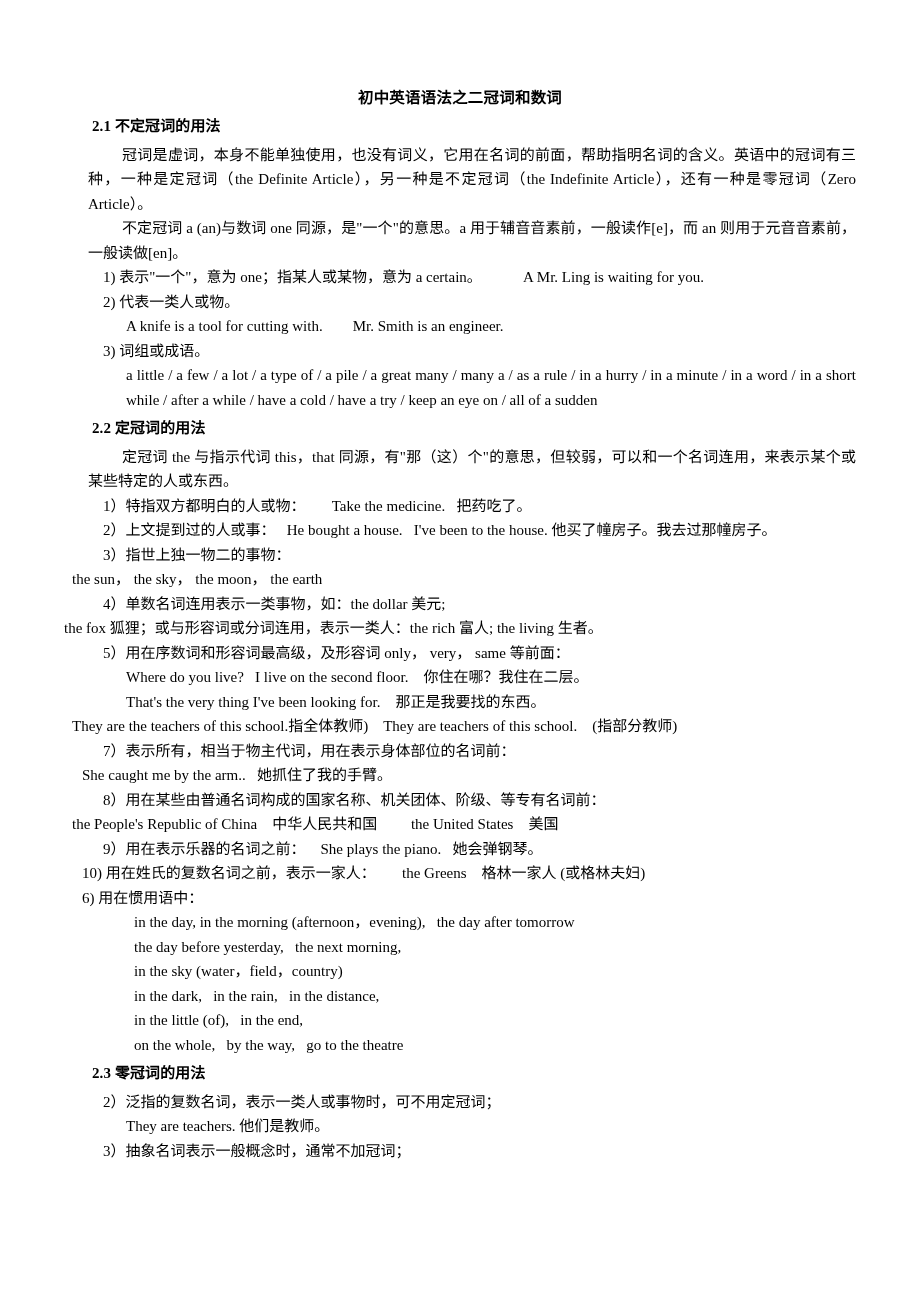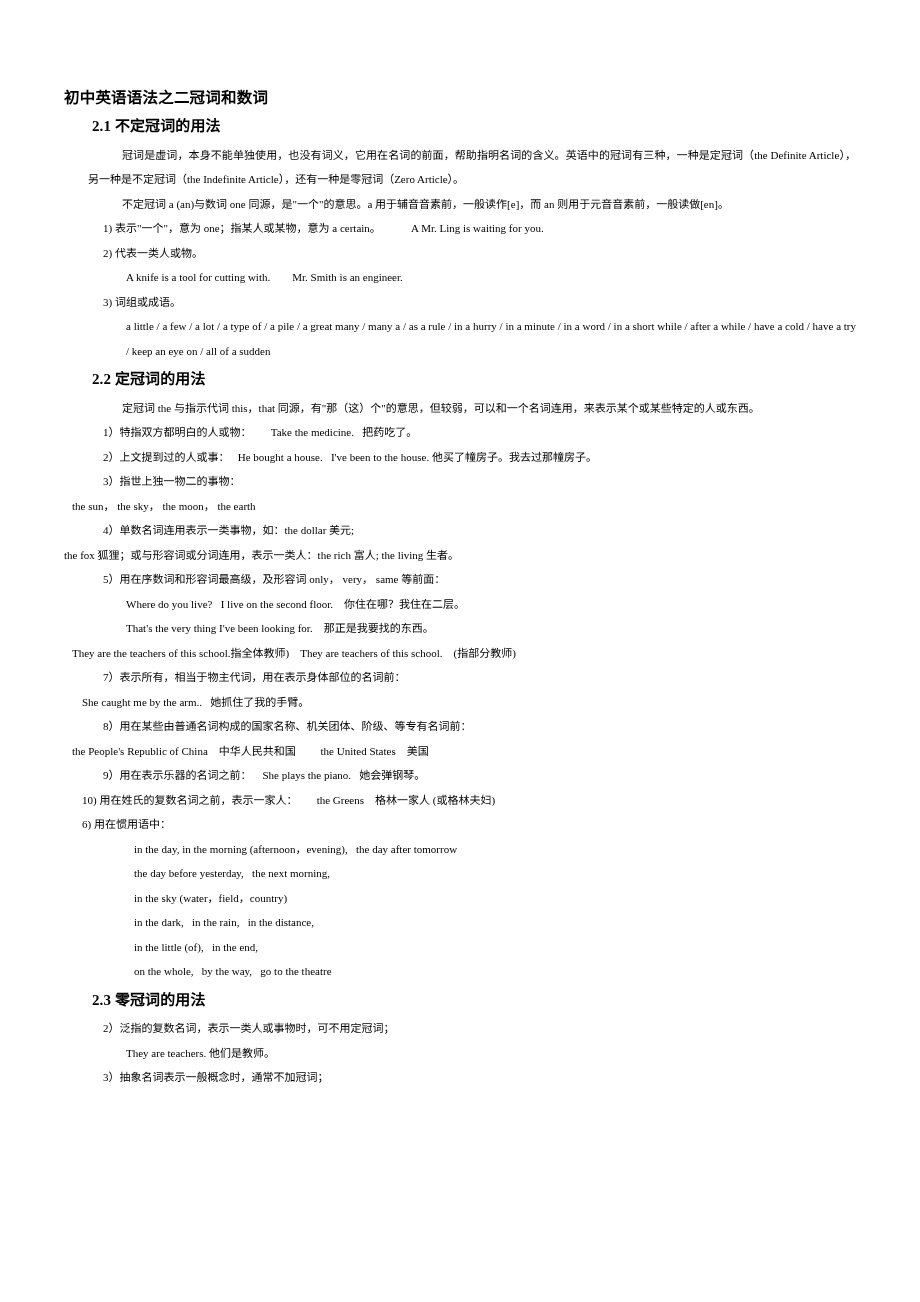--- a/index.html
+++ b/index.html
@@ -23,37 +23,38 @@
     padding: 0;
     background: #ffffff;
   }
   .content {
     position: absolute;
     left: 64px;
     top: 86px;
     width: 792px;
   }
   .doc-title {
+    text-align: center;
     font-weight: bold;
     font-size: 15.5px;
     line-height: 24px;
     letter-spacing: 0.2px;
     margin: 0 0 2px 0;
   }
   .sec-head {
     font-weight: bold;
     font-size: 15px;
     line-height: 24.5px;
     margin: 4px;
     padding-left: 24px;
     letter-spacing: 0.1px;
   }
   p.line {
     margin: 0;
-    font-size: 11px;
+    font-size: 15px;
     line-height: 24.5px;
     text-align: justify;
     text-justify: inter-ideograph;
     white-space: pre-wrap;
     letter-spacing: 0;
   }
   
   .ind-0   { padding-left: 0px; }
   .ind-para{ padding-left: 24px; text-indent: 34px; }
   .ind-num { padding-left: 39px; }

